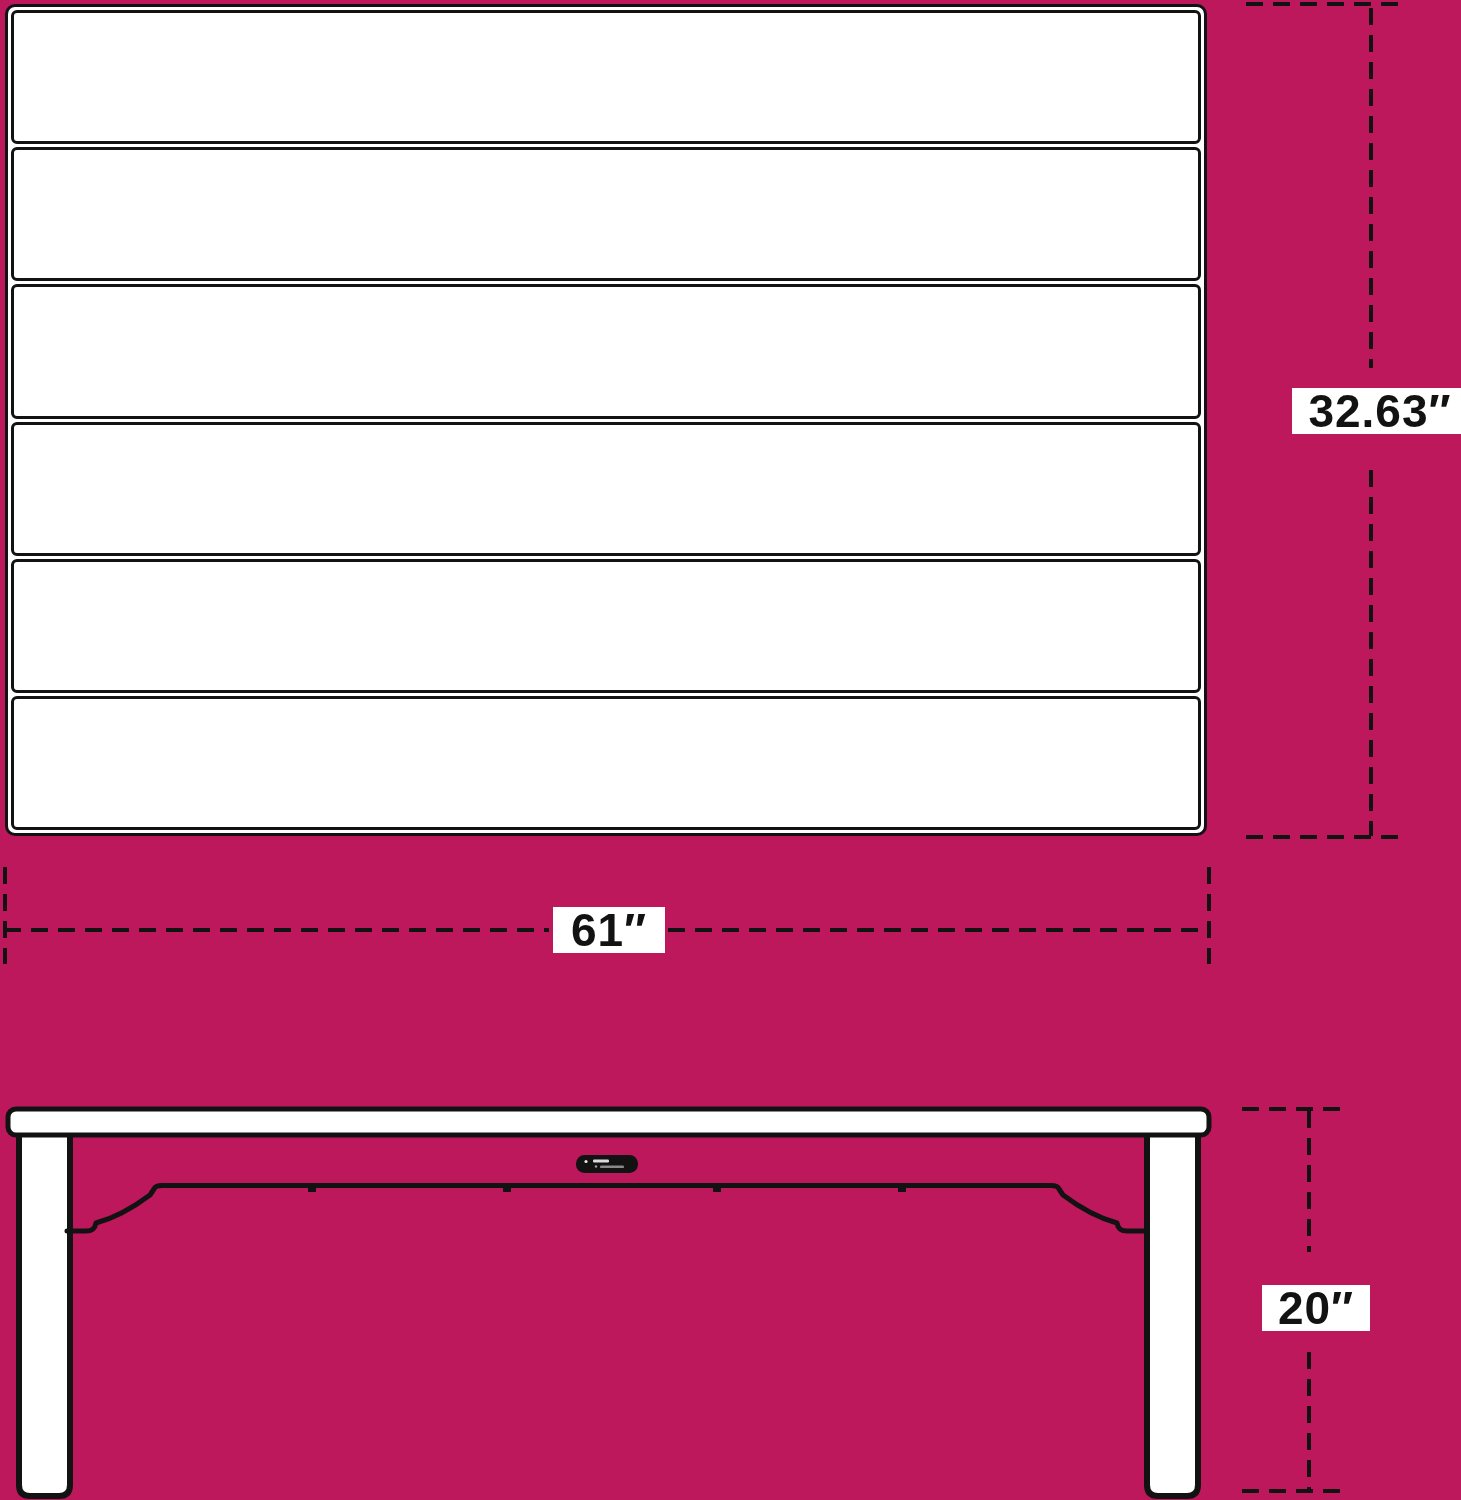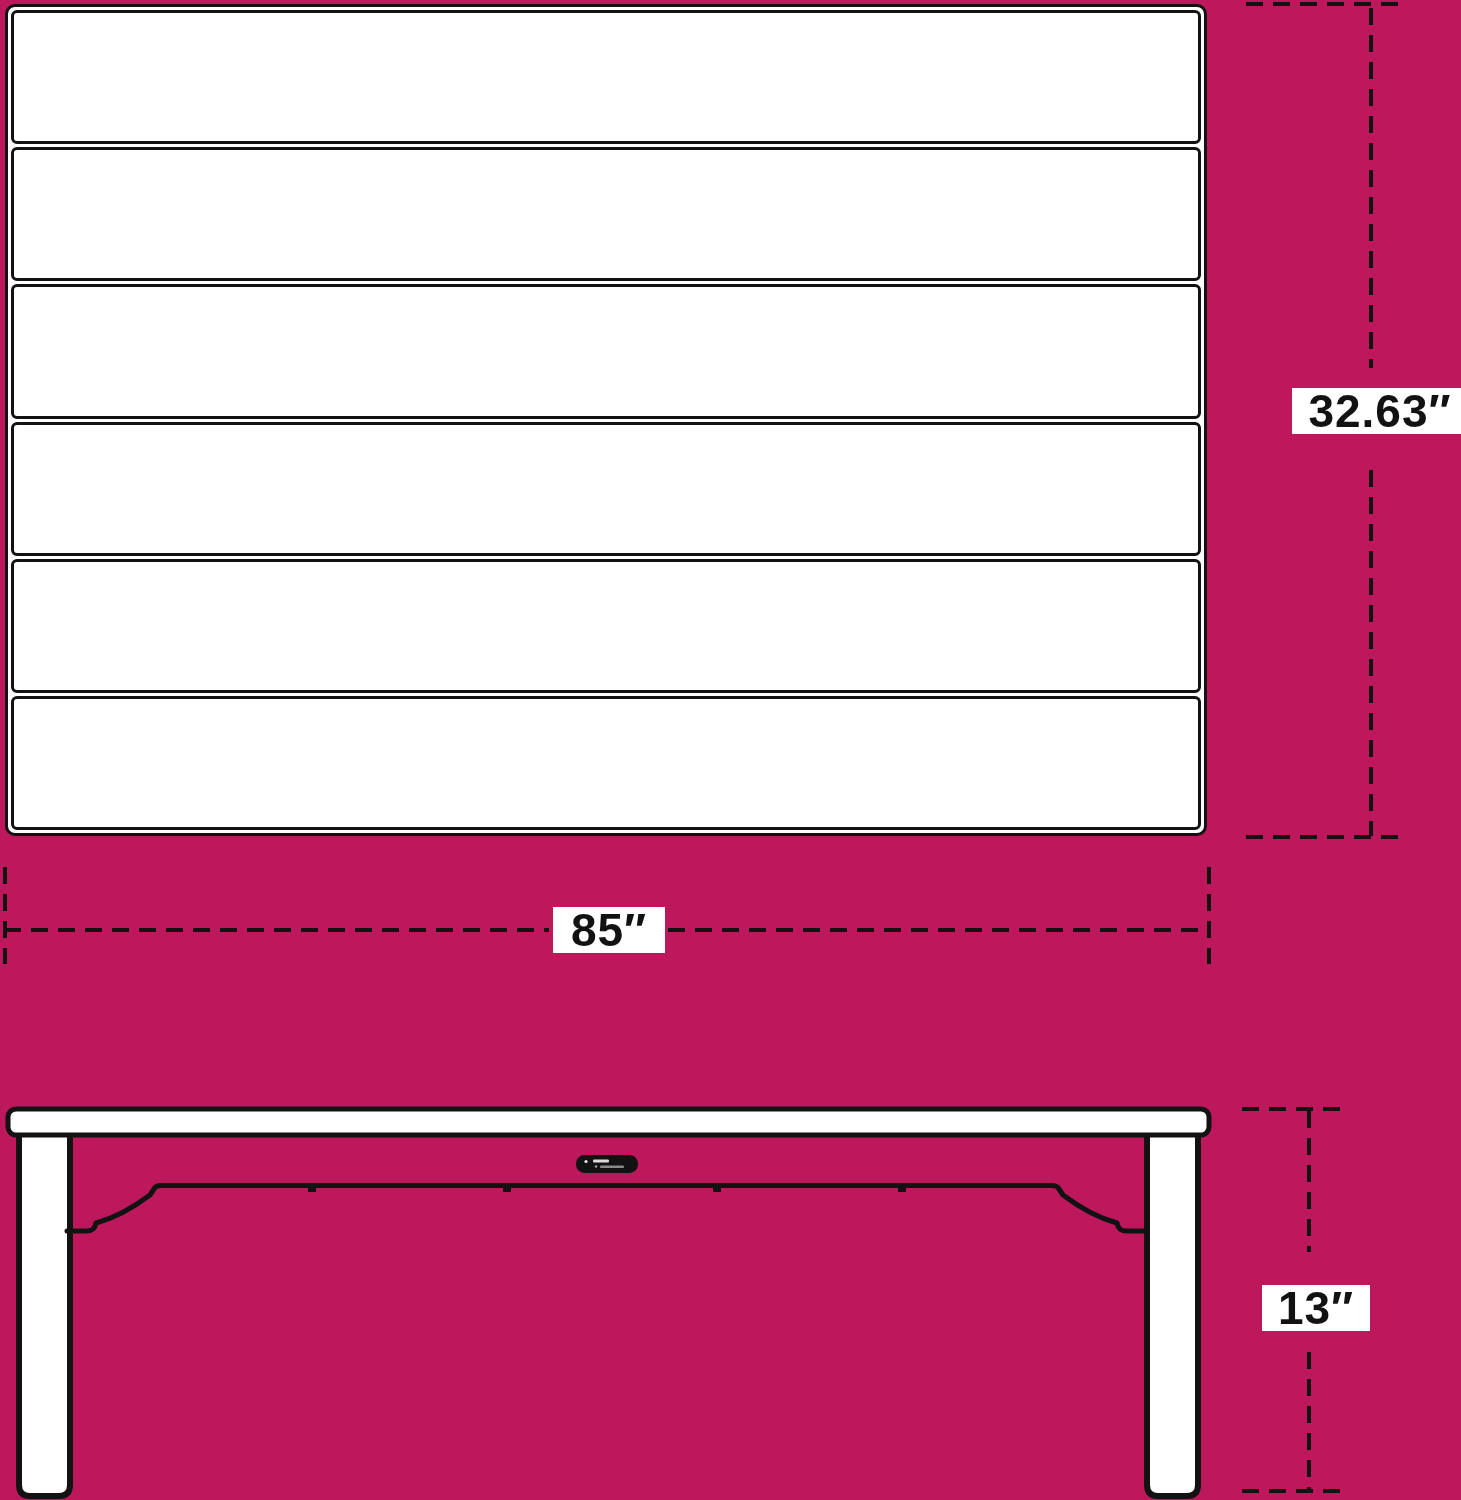--- a/index.html
+++ b/index.html
@@ -91,21 +91,21 @@
     <div class="vdash" style="left:1369px; top:8px; height:360px;"></div>
     <div class="dim-label" style="left:1292px; top:388px; width:176px;">32.63″</div>
     <div class="vdash" style="left:1369px; top:470px; height:366px;"></div>
     <div class="hdash" style="left:1246px; top:835px; width:156px;"></div>
   </div>
 
   <div>
     <div class="vdash" style="left:3px; top:867px; height:97px;"></div>
     <div class="vdash" style="left:1207px; top:867px; height:97px;"></div>
     <div class="hdash" style="left:4px; top:928px; width:545px;"></div>
-    <div class="dim-label" style="left:553px; top:907px; width:112px;">85″</div>
+    <div class="dim-label" style="left:553px; top:907px; width:112px;">61″</div>
     <div class="hdash" style="left:668px; top:928px; width:543px;"></div>
   </div>
 
   <svg class="side-view" viewBox="0 1060 1461 440" xmlns="http://www.w3.org/2000/svg">
 
     <path d="M 19 1122 H 70 V 1485 Q 70 1496 59 1496 H 30 Q 19 1496 19 1485 Z" fill="#ffffff" stroke="#121212" stroke-width="6"></path>
     <path d="M 1147 1122 H 1198 V 1485 Q 1198 1496 1187 1496 H 1158 Q 1147 1496 1147 1485 Z" fill="#ffffff" stroke="#121212" stroke-width="6"></path>
 
     <rect x="8" y="1109" width="1201" height="26" rx="8" fill="#ffffff" stroke="#121212" stroke-width="5"></rect>
 
@@ -123,18 +123,18 @@
       <circle cx="586" cy="1161.5" r="1.6" fill="#ffffff" opacity="0.9"></circle>
       <rect x="593" y="1159.5" width="16" height="3" rx="1.2" fill="#ffffff" opacity="0.85"></rect>
       <circle cx="596" cy="1166.5" r="1.2" fill="#ffffff" opacity="0.6"></circle>
       <rect x="600" y="1165.5" width="24" height="2.6" rx="1.2" fill="#ffffff" opacity="0.5"></rect>
     </g>
   </svg>
 
   <div>
     <div class="hdash" style="left:1242px; top:1107px; width:104px;"></div>
     <div class="vdash" style="left:1307px; top:1111px; height:141px;"></div>
-    <div class="dim-label" style="left:1262px; top:1285px; width:108px;">13″</div>
+    <div class="dim-label" style="left:1262px; top:1285px; width:108px;">20″</div>
     <div class="vdash" style="left:1307px; top:1352px; height:140px;"></div>
     <div class="hdash" style="left:1242px; top:1489px; width:104px;"></div>
   </div>
 
 </div>
 
 </body></html>

